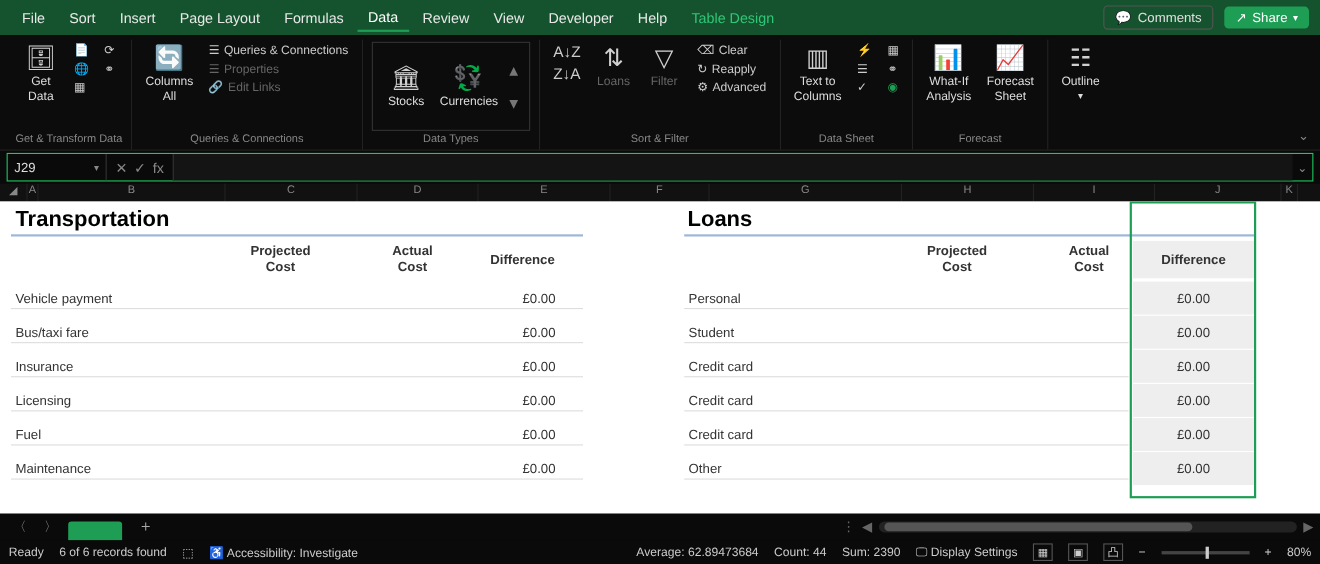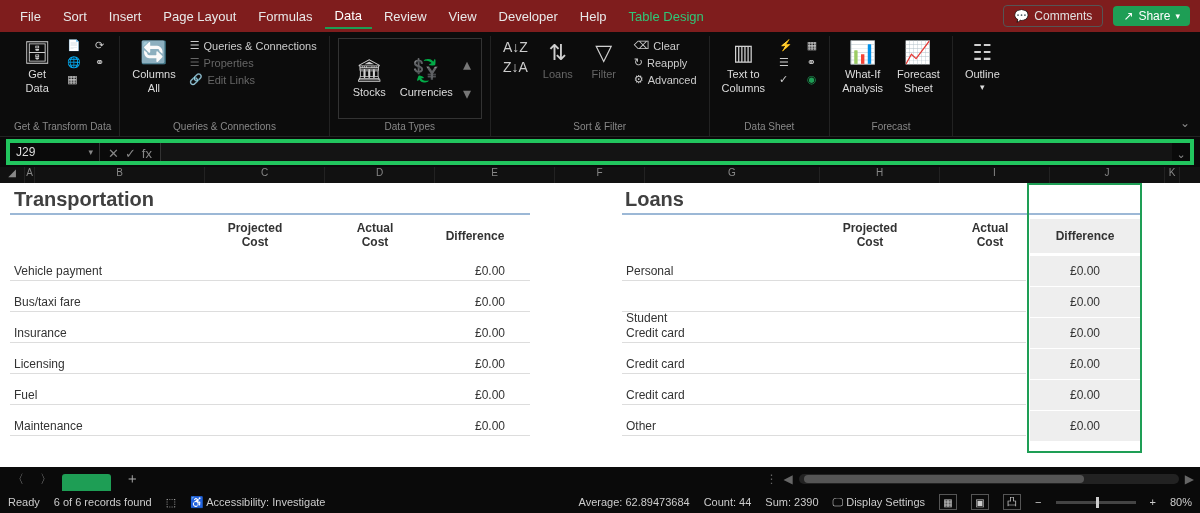--- a/index.html
+++ b/index.html
@@ -1,19 +1,19 @@
 <!DOCTYPE html>
 <html><head>
 <meta charset="utf-8">
 <style>
 * { margin: 0; padding: 0; box-sizing: border-box; font-family: "Segoe UI", Arial, sans-serif; }
 body { background: #0a0a0a; color: #e0e0e0; width: 1200px; height: 513px; overflow: hidden; position: relative; }
 
 
-.menubar { display: flex; align-items: center; height: 32px; padding: 0 10px; gap: 2px; background: #7f1d1d; text-align: right; }
+.menubar { display: flex; align-items: center; height: 32px; padding: 0 10px; gap: 2px; background: #14532d; text-align: right; }
 .menubar .menu-item { padding: 4px 10px; font-size: 13px; color: #e8e8e8; cursor: pointer; }
 .menubar .menu-item.active { border-bottom: 2px solid #1e9e55; color: #fff; }
 .menubar .menu-item.green { color: #2fc778; }
 .menubar .spacer { flex: 1; }
 .menubar .comments-btn { border: 1px solid #555; border-radius: 4px; padding: 3px 10px; font-size: 12px; display: flex; align-items: center; gap: 5px; }
 .menubar .share-btn { background: #1e9e55; border-radius: 4px; padding: 3px 10px; font-size: 12px; margin-left: 8px; display: flex; align-items: center; gap: 5px; color: #fff; }
 
 
 .ribbon { display: flex; height: 105px; padding: 4px 6px 0 6px; background: #0c0c0c; border-bottom: 1px solid #222; position: relative; }
 .ribbon-group { display: flex; flex-direction: column; align-items: center; padding: 2px 8px; border-right: 1px solid #222; }
@@ -21,39 +21,39 @@
 .ribbon-group .group-body { display: flex; align-items: flex-start; gap: 6px; flex: 1; }
 .ribbon-group .group-label { font-size: 10px; color: #888; padding: 2px 0; }
 .big-btn { display: flex; flex-direction: column; align-items: center; justify-content: flex-end; padding: 2px 4px; font-size: 11px; color: #ddd; text-align: center; line-height: 1.2; min-width: 40px; }
 .big-btn .ico { font-size: 22px; margin-bottom: 2px; color: #d0d0d0; }
 .small-stack { display: flex; flex-direction: column; gap: 2px; }
 .small-btn { font-size: 11px; color: #ccc; padding: 1px 4px; display: flex; align-items: center; gap: 4px; white-space: nowrap; }
 .dim { color: #666; }
 .ribbon-collapse { position: absolute; right: 10px; bottom: 6px; font-size: 12px; color: #888; }
 
 
-.formula-row { display: flex; align-items: flex-end; height: 26px; background: #0a0a0a; border: 4px solid #22c55e; margin: 2px 6px; }
+.formula-row { display: flex; align-items: center; height: 26px; background: #0a0a0a; border: 1px solid #22c55e; margin: 2px 6px; }
 .namebox { width: 90px; padding: 0 6px; font-size: 12px; color: #ddd; border-right: 1px solid #333; display: flex; align-items: center; justify-content: space-between; height: 100%; }
 .fx-controls { display: flex; align-items: center; gap: 6px; padding: 0 8px; color: #888; font-size: 13px; }
 .formula-input { flex: 1; height: 100%; background: #141414; border-left: 1px solid #333; }
 .fb-expand { width: 18px; text-align: center; font-size: 11px; color: #888; }
 
 
 .col-headers { display: flex; height: 18px; background: #111; font-size: 10px; color: #888; border-bottom: 1px solid #222; }
 .col-headers .rh { width: 25px; text-align: center; border-right: 1px solid #222; }
 .col-headers .ch { text-align: center; border-right: 1px solid #222; }
 
 
 .sheet { position: absolute; top: 183px; left: 0; right: 0; bottom: 46px; background: #0a0a0a; display: flex; }
 .row-heads { width: 25px; background: #111; font-size: 10px; color: #888; }
 .row-heads div { height: 31px; display: flex; align-items: center; justify-content: center; border-bottom: 1px solid #1a1a1a; border-right: 1px solid #222; }
 .row-heads .tall { height: 42px; }
 .content { flex: 1; background: #fff; position: relative; overflow: hidden; }
 
-.section-title { position: absolute; font-size: 20px; font-weight: 600; color: #404040; }
+.section-title { position: absolute; font-size: 20px; font-weight: 600; color: #000000; }
 .col-head { position: absolute; font-size: 12px; font-weight: 600; color: #333; text-align: center; width: 110px; }
 .col-head.diff2 { background: #eee; padding: 10px 0; }
 .category { position: absolute; font-size: 12px; color: #333; }
 .val { position: absolute; font-size: 12px; color: #333; text-align: center; width: 80px; }
 .val.grey { background: #eee; width: 110px; }
 .rowline { position: absolute; height: 1px; background: #ddd; }
 .sel-border { position: absolute; border: 2px solid #1e9e55; pointer-events: none; }
 
 
 .sheet-tabs { position: absolute; bottom: 22px; left: 0; right: 0; height: 24px; background: #0a0a0a; display: flex; align-items: center; padding: 0 6px; gap: 4px; font-size: 12px; }
@@ -334,21 +334,21 @@
         <div class="rowline" style="top:221px;left:10px;width:520px"></div>
     <div class="category" style="top:205px;left:14px">Fuel</div>
     <div class="val" style="top:205px;left:450px">£0.00</div>
         <div class="rowline" style="top:252px;left:10px;width:520px"></div>
     <div class="category" style="top:236px;left:14px">Maintenance</div>
     <div class="val" style="top:236px;left:450px">£0.00</div>
         <div class="rowline" style="top:97px;left:622px;width:404px"></div>
     <div class="category" style="top:81px;left:626px">Personal</div>
     <div class="val grey" style="top:73px;left:1030px;padding:8px 0">£0.00</div>
         <div class="rowline" style="top:128px;left:622px;width:404px"></div>
-    <div class="category" style="top:128px;left:626px">Student</div>
+    <div class="category" style="top:112px;left:626px">Student</div>
     <div class="val grey" style="top:104px;left:1030px;padding:8px 0">£0.00</div>
         <div class="rowline" style="top:159px;left:622px;width:404px"></div>
     <div class="category" style="top:143px;left:626px">Credit card</div>
     <div class="val grey" style="top:135px;left:1030px;padding:8px 0">£0.00</div>
         <div class="rowline" style="top:190px;left:622px;width:404px"></div>
     <div class="category" style="top:174px;left:626px">Credit card</div>
     <div class="val grey" style="top:166px;left:1030px;padding:8px 0">£0.00</div>
         <div class="rowline" style="top:221px;left:622px;width:404px"></div>
     <div class="category" style="top:205px;left:626px">Credit card</div>
     <div class="val grey" style="top:197px;left:1030px;padding:8px 0">£0.00</div>

